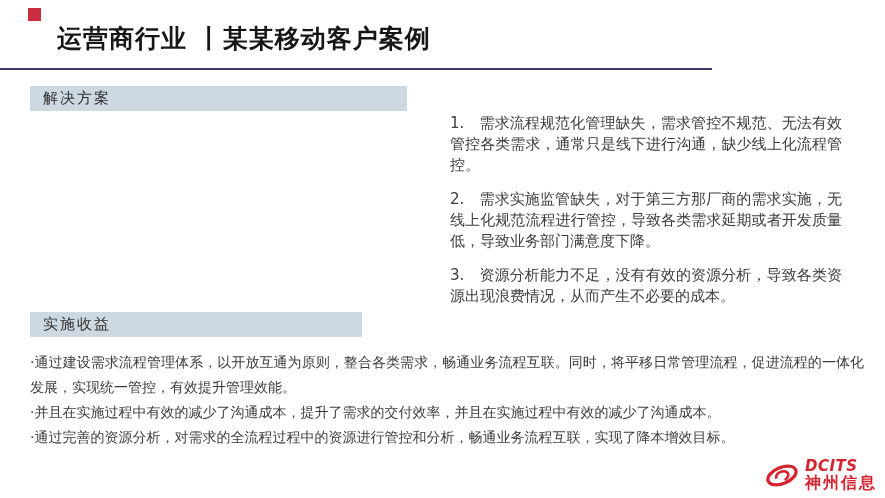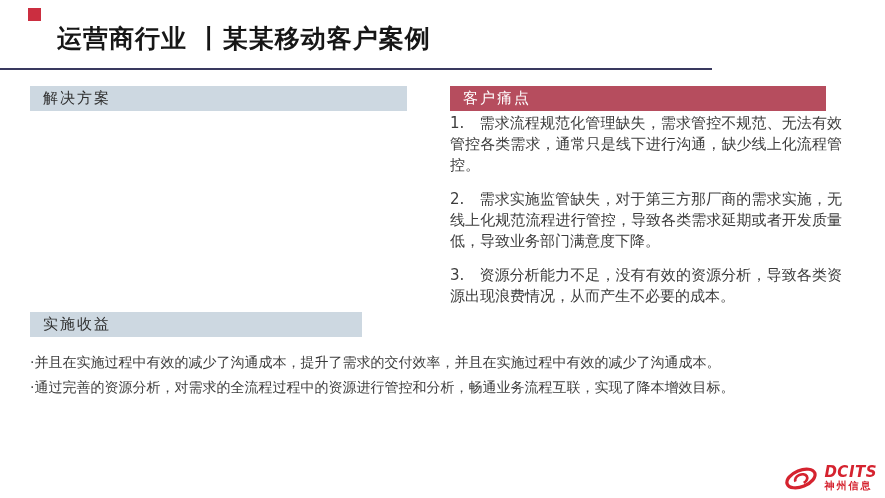--- a/index.html
+++ b/index.html
@@ -32,53 +32,51 @@
     white-space:pre-wrap;color:#3c3c3c;
   }
   .benefit-list{position:absolute;left:30px;top:350px;width:834px;}
   .benefit-item{font-size:14px;line-height:25px;color:#3c3c3c;text-align:justify;}
   .logo{
     position:absolute;right:8px;bottom:6px;display:flex;align-items:center;gap:5px;
   }
   .logo-swirl{width:36px;height:27px;}
   .logo-text-block{display:flex;flex-direction:column;line-height:1.05;}
   .logo-name{font-size:15px;font-weight:bold;font-style:italic;color:#d5232f;letter-spacing:0.5px;}
-  .logo-sub{font-size:10px;font-weight:bold;color:#d5232f;letter-spacing:2px;}
+  .logo-sub{font-size:16px;font-weight:bold;color:#d5232f;letter-spacing:2px;}
 </style>
 </head>
 <body>
 
 <div class="slide">
 
   <div class="accent-square"></div>
 
   <div class="page-title">运营商行业 丨某某移动客户案例</div>
 
   <div class="title-rule"></div>
 
   <div class="bar gray bar-solution">
     <span>解决方案</span>
   </div>
 
 
-  <div class="bar red bar-pain">
-    <span>客户痛点</span>
-  </div>
 
   <div class="pain-list">
     <div class="pain-item">1.　需求流程规范化管理缺失，需求管控不规范、无法有效管控各类需求，通常只是线下进行沟通，缺少线上化流程管控。</div>
     <div class="pain-item">2.　需求实施监管缺失，对于第三方那厂商的需求实施，无线上化规范流程进行管控，导致各类需求延期或者开发质量低，导致业务部门满意度下降。</div>
     <div class="pain-item">3.　资源分析能力不足，没有有效的资源分析，导致各类资源出现浪费情况，从而产生不必要的成本。</div>
   </div>
 
   <div class="bar gray bar-benefit">
     <span>实施收益</span>
   </div>
 
   <div class="benefit-list">
+    <div class="benefit-item">·通过建设需求流程管理体系，以开放互通为原则，整合各类需求，畅通业务流程互联。同时，将平移日常管理流程，促进流程的一体化发展，实现统一管控，有效提升管理效能。</div>
     <div class="benefit-item">·并且在实施过程中有效的减少了沟通成本，提升了需求的交付效率，并且在实施过程中有效的减少了沟通成本。</div>
     <div class="benefit-item">·通过完善的资源分析，对需求的全流程过程中的资源进行管控和分析，畅通业务流程互联，实现了降本增效目标。</div>
   </div>
 
   <div class="logo">
     <svg class="logo-swirl" viewBox="0 0 40 30" xmlns="http://www.w3.org/2000/svg">
       <g transform="rotate(-22 20 15)">
         <ellipse cx="20" cy="15" rx="16.5" ry="9" fill="none" stroke="#d5232f" stroke-width="3.6"></ellipse>
         <path d="M13 16 a7 5 0 1 1 8 4.6" fill="none" stroke="#d5232f" stroke-width="3"></path>
       </g>

